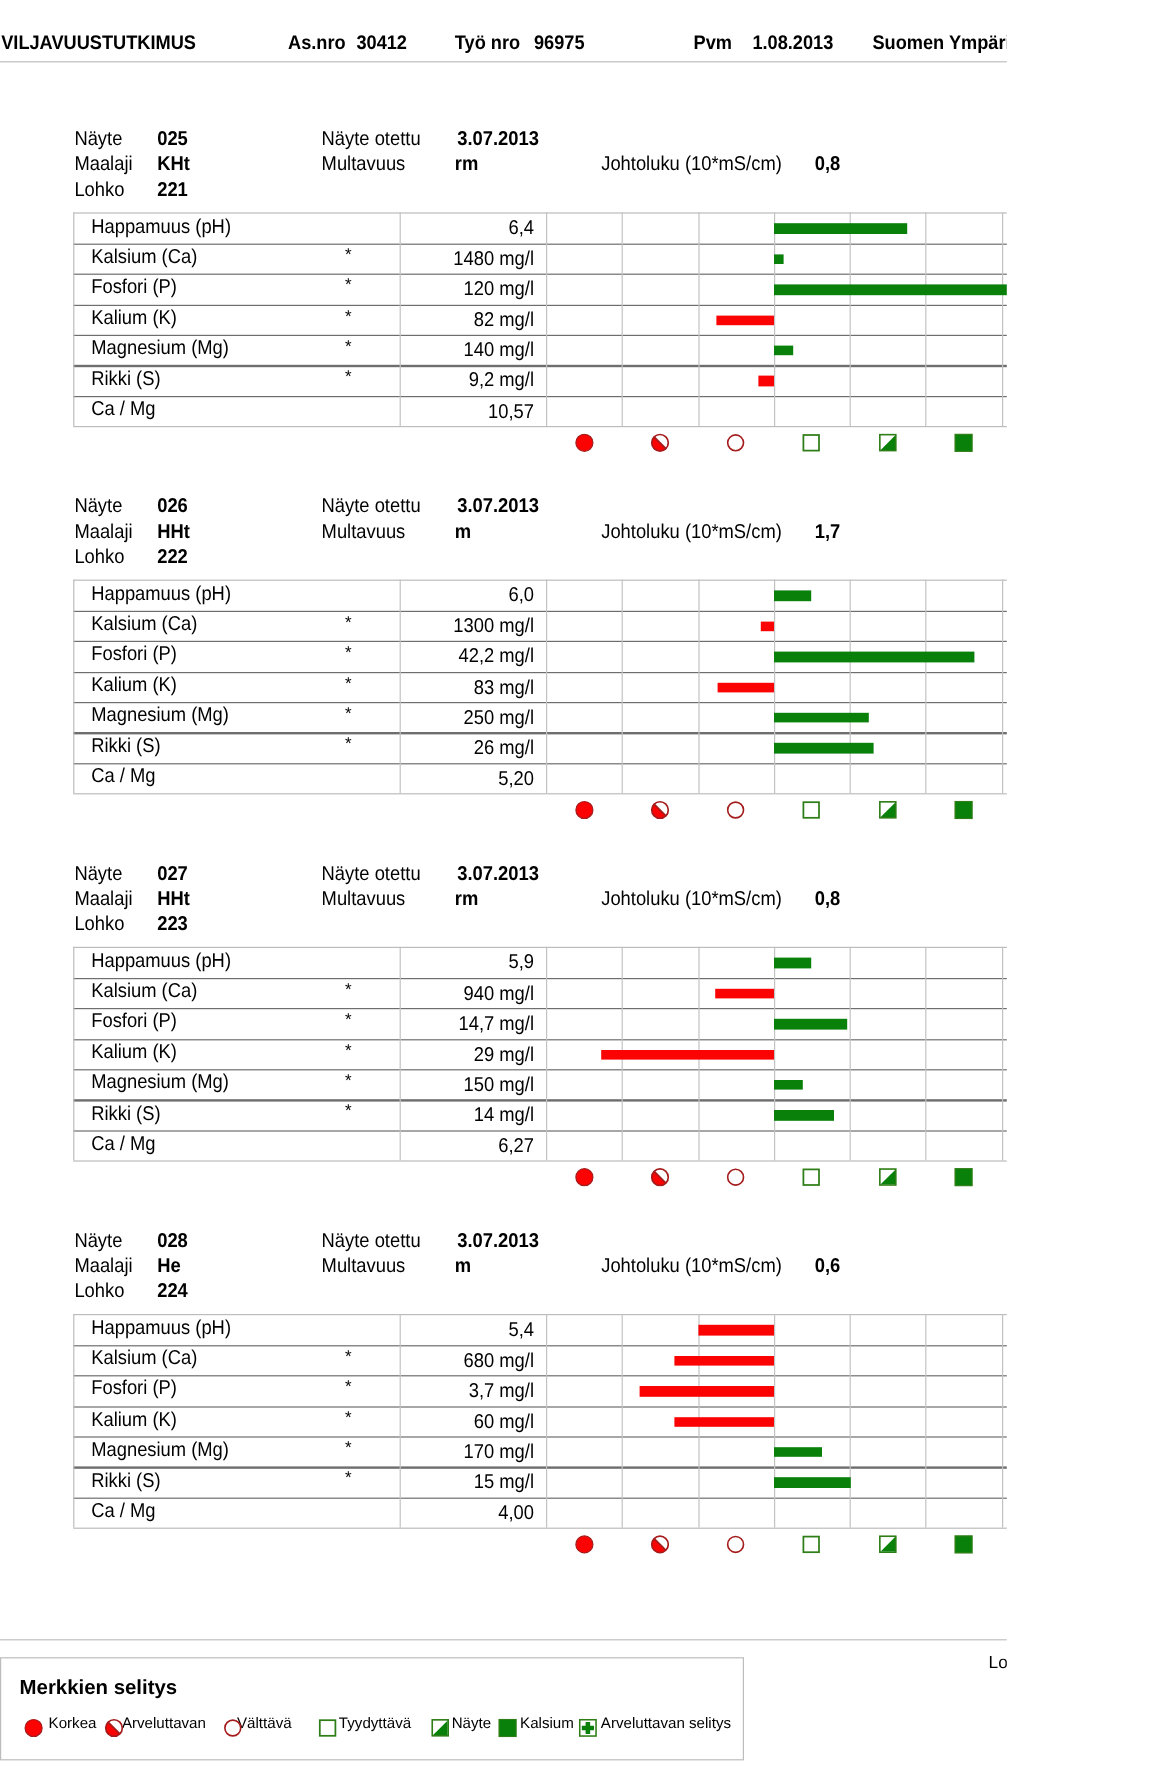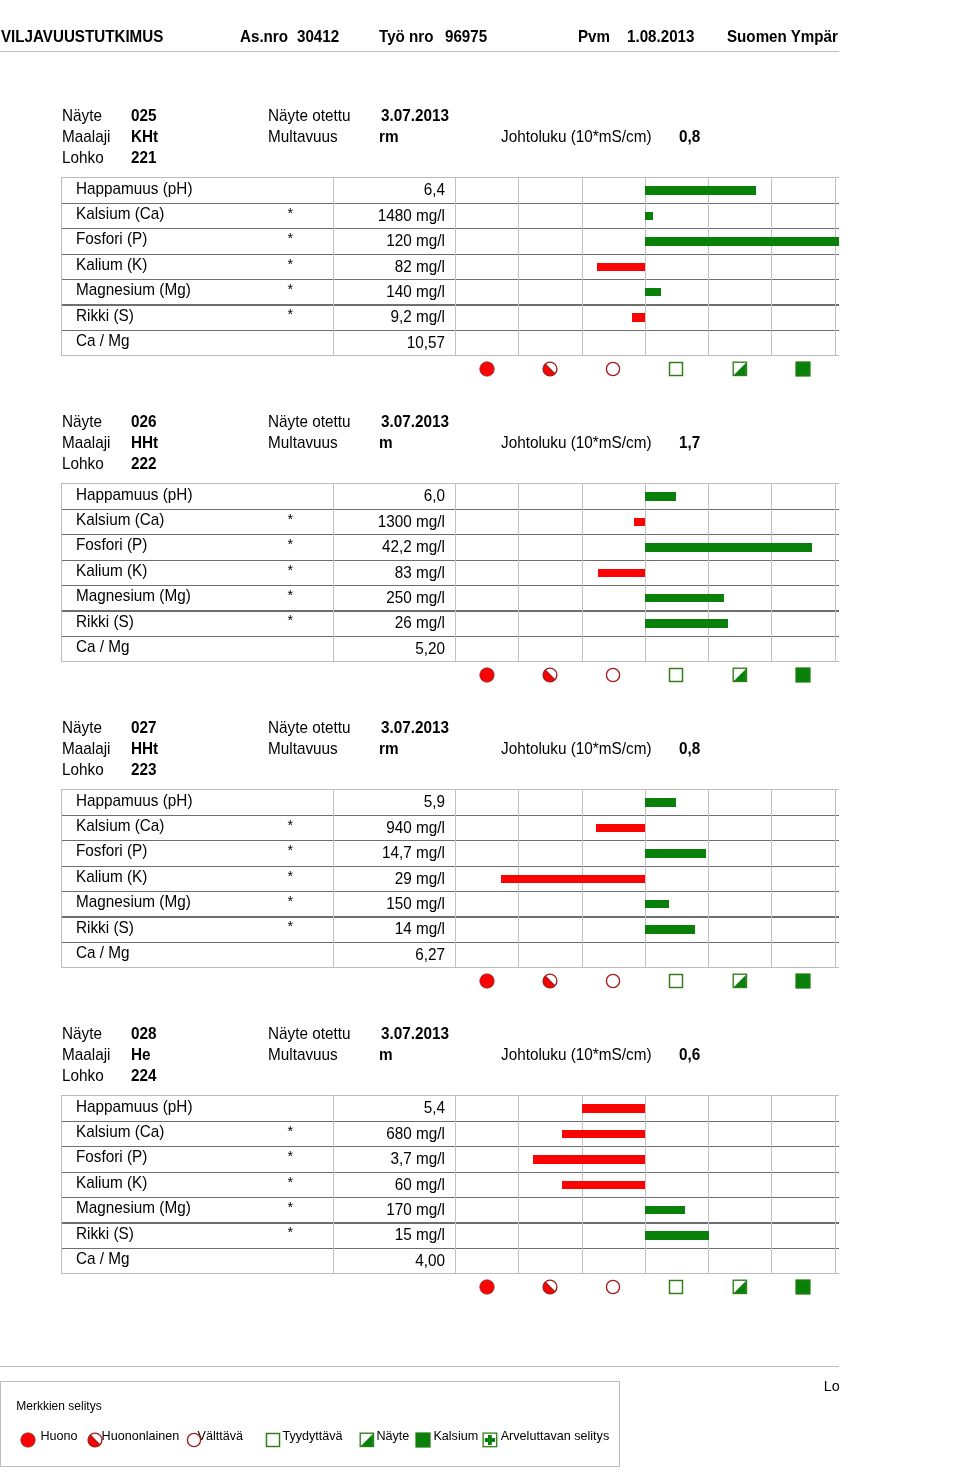--- a/index.html
+++ b/index.html
@@ -17,21 +17,21 @@
   .grid{position:absolute;z-index:1;}
   .gl{position:absolute;background:#777;}
   .rowlabel{position:absolute;font-size:16.6px;line-height:16.6px;white-space:nowrap;transform:scaleX(0.922);transform-origin:left top;}
   .rowstar{position:absolute;font-size:14.2px;line-height:14.2px;}
   .rowvalue{position:absolute;font-size:16.6px;line-height:16.6px;text-align:right;white-space:nowrap;transform:scaleX(0.922);transform-origin:right top;}
   .bar{position:absolute;height:8.6px;z-index:3;}
   
   .marker{position:absolute;z-index:3;}
   
   #legend-box{position:absolute;border:1px solid #bdbdbd;background:#fff;}
-  #legend-title{position:absolute;font-size:12px;line-height:13.6px;}
+  #legend-title{position:absolute;font-size:17px;line-height:13.6px;font-weight:bold;}
   .legend-label{position:absolute;font-size:12.6px;line-height:12.6px;white-space:nowrap;}
   #footer-page{position:absolute;font-size:14.4px;line-height:14.4px;}
   #footer-page span{position:absolute;white-space:nowrap;}
   #legend-rule{position:absolute;height:1px;background:#c0c0c0;}
 </style>
 </head>
 <body>
 
 <div class="page">
   <div id="doc-header">
@@ -421,34 +421,34 @@
       </div>
     </div>
 
   <div id="legend-rule" style="left:0px;top:1366.4px;width:958px;"></div>
   <div id="legend-box" style="left:0.4px;top:1380.5px;width:617.3px;height:84.4px;">
     <div id="legend-title" style="left:14.9px;top:18px;">Merkkien selitys</div>
     <div id="legend-items">
         <span class="marker" style="left:18.8px;top:50px"><svg width="16" height="16" viewBox="0 0 16 16">
             <circle cx="8" cy="8" r="7.1" fill="#fb0303" stroke="#a51c1c" stroke-width="1"></circle>
           </svg></span>
-        <span class="legend-label" style="left:39.1px;top:48.299999999999955px">Huono</span>
+        <span class="legend-label" style="left:39.1px;top:48.299999999999955px">Korkea</span>
         <span class="marker" style="left:86.1px;top:50px"><svg width="16" height="16" viewBox="0 0 16 16">
             <defs>
               <clipPath id="hl4">
                 <circle cx="8" cy="8" r="7.0"></circle>
               </clipPath>
             </defs>
             <g clip-path="url(#hl4)">
               <path d="M0 0 L16 16 L0 16 Z" fill="#fb0303"></path>
               <path d="M-1 -1 L17 17" stroke="#a51c1c" stroke-width="1.5" fill="none"></path>
             </g>
             <circle cx="8" cy="8" r="6.9" fill="none" stroke="#a51c1c" stroke-width="1.4"></circle>
           </svg></span>
-        <span class="legend-label" style="left:100.2px;top:48.299999999999955px">Huononlainen</span>
+        <span class="legend-label" style="left:100.2px;top:48.299999999999955px">Arveluttavan</span>
         <span class="marker" style="left:184.3px;top:50px"><svg width="16" height="16" viewBox="0 0 16 16">
             <circle cx="8" cy="8" r="6.6" fill="none" stroke="#a51c1c" stroke-width="1.35"></circle>
           </svg></span>
         <span class="legend-label" style="left:196.1px;top:48.299999999999955px">Välttävä</span>
         <span class="marker" style="left:263.5px;top:50px"><svg width="16" height="16" viewBox="0 0 16 16">
             <rect x="1.5" y="1.5" width="13.0" height="13.0" fill="#fff" stroke="#2f7d16" stroke-width="1.45"></rect>
           </svg></span>
         <span class="legend-label" style="left:281px;top:48.299999999999955px">Tyydyttävä</span>
         <span class="marker" style="left:357.8px;top:50px"><svg width="16" height="16" viewBox="0 0 16 16">
             <rect x="1.2" y="1.2" width="13.3" height="13.3" fill="#fff" stroke="#2f7d16" stroke-width="1.35"></rect>

